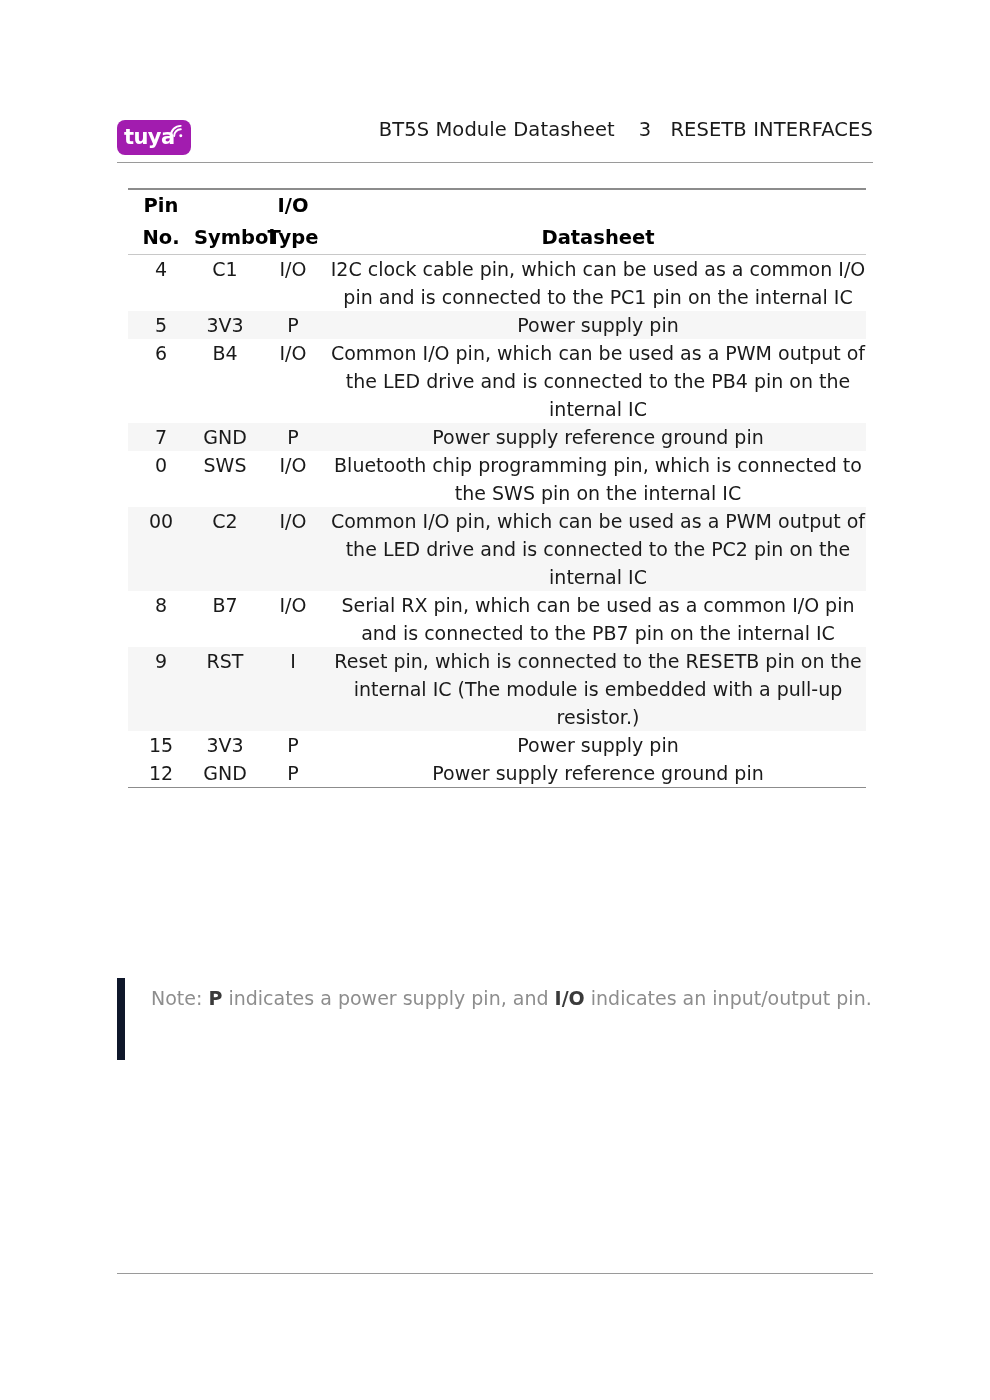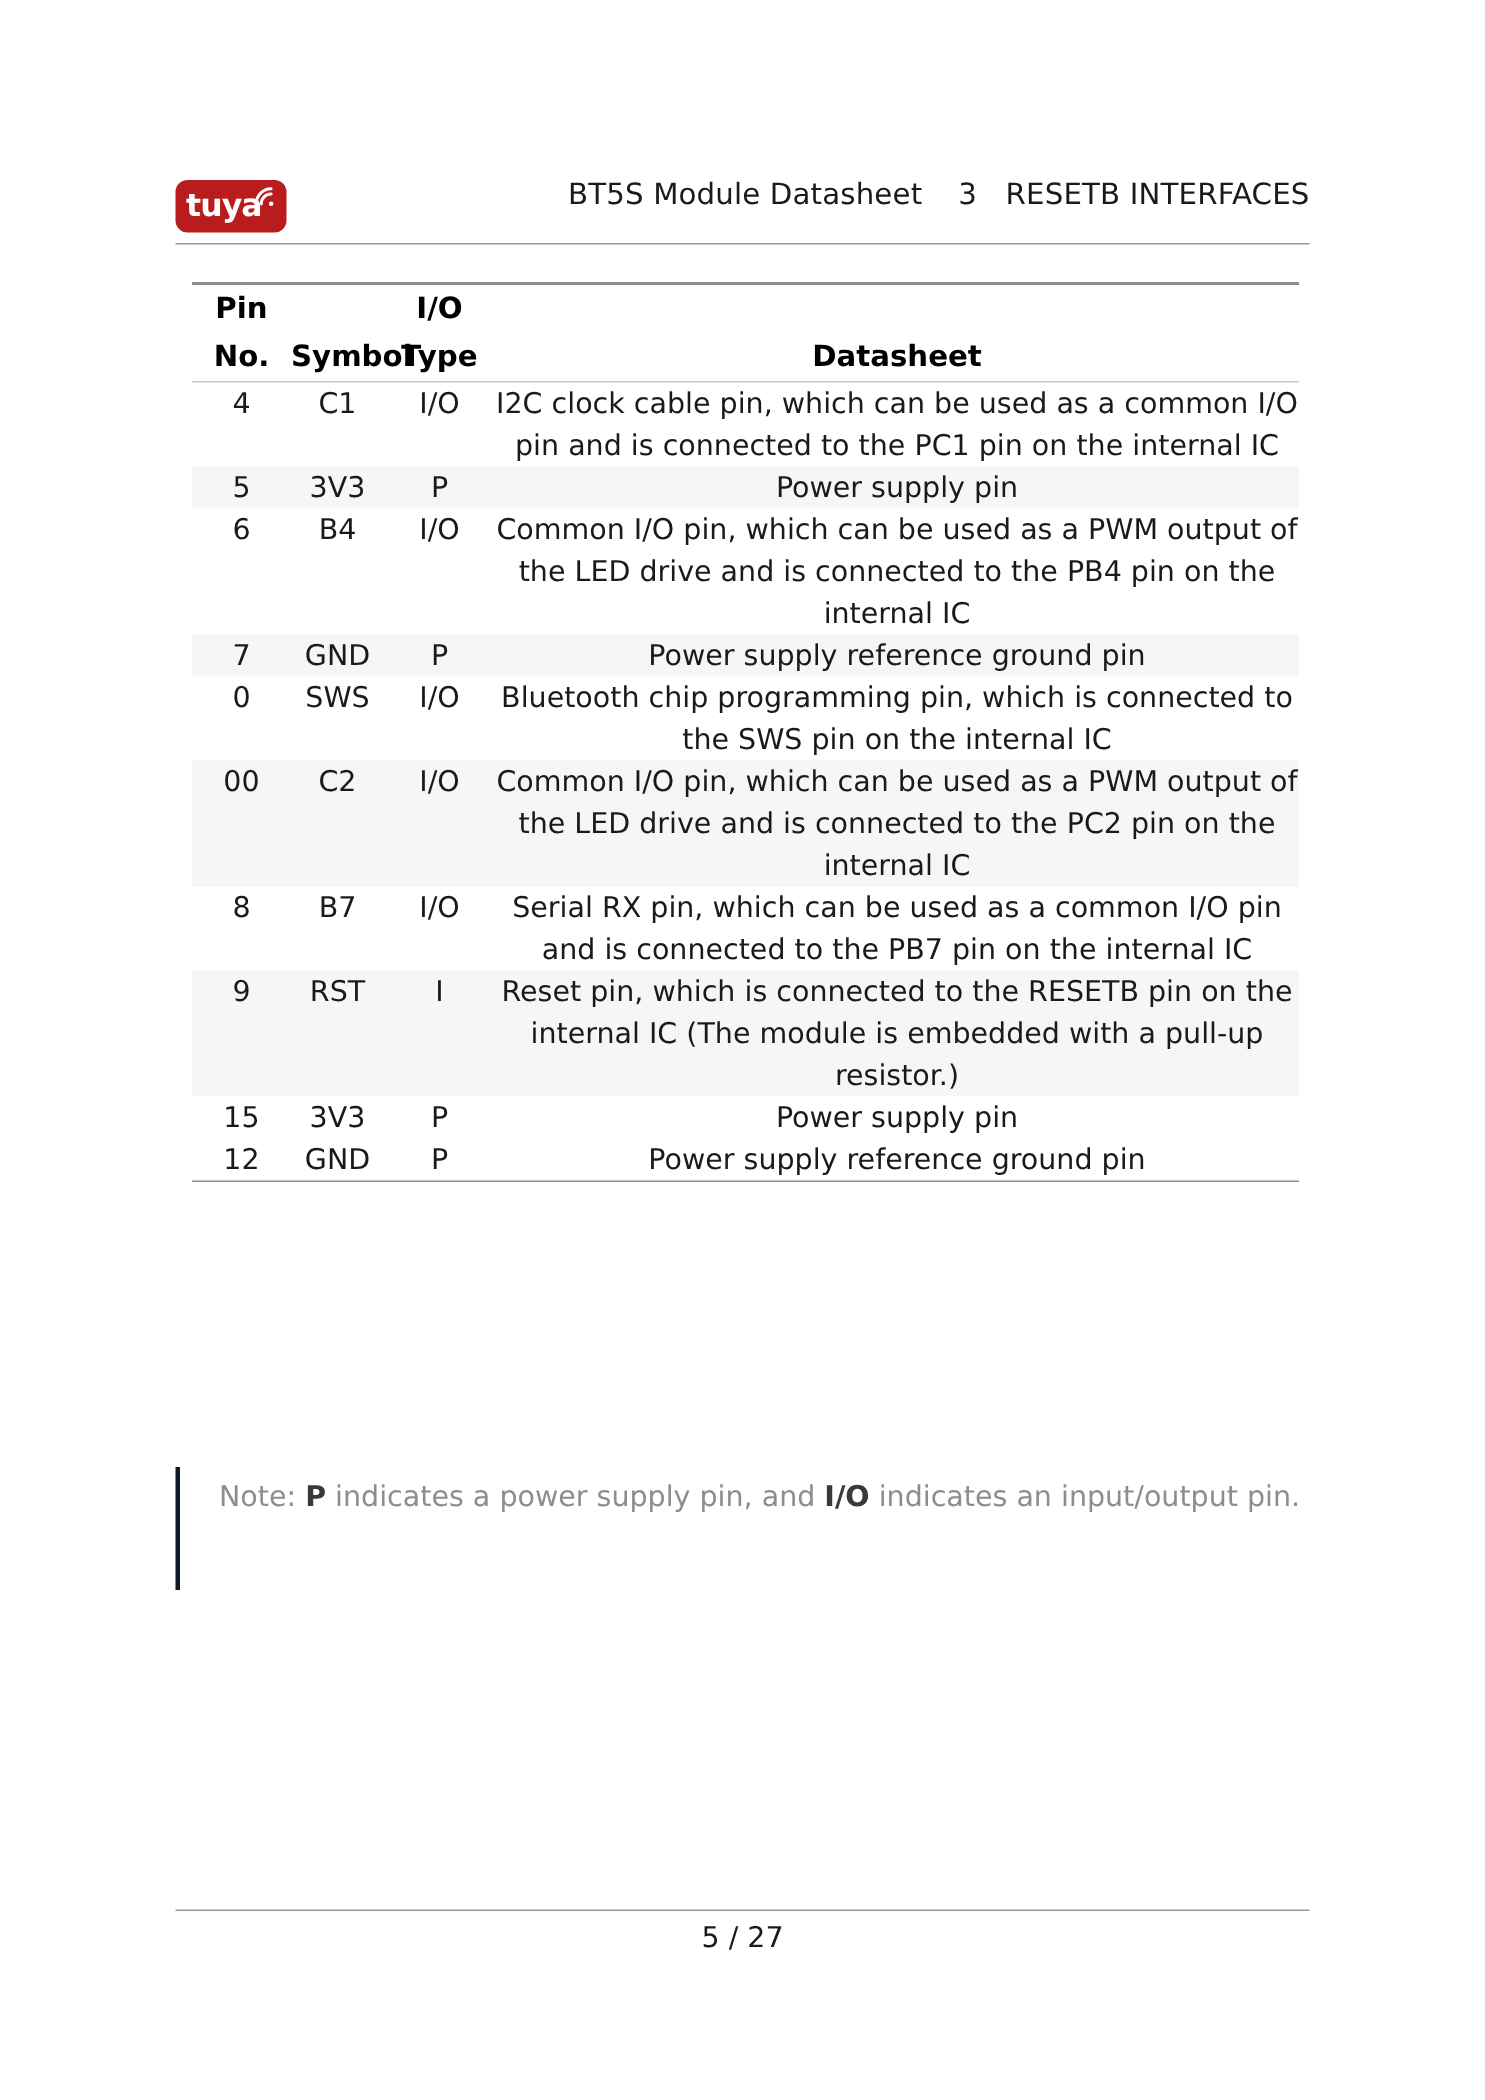--- a/index.html
+++ b/index.html
@@ -30,21 +30,21 @@
     top: 118px;
     width: 756px;
     height: 42px;
   }
   .logo {
     position: absolute;
     left: 0;
     top: 2px;
     width: 74px;
     height: 35px;
-    background: #b91c1c;
+    background: #a21caf;
     border-radius: 8px;
     overflow: hidden;
   }
   .logo-text {
     position: absolute;
     left: 7px;
     top: 5px;
     font-family: "DejaVu Sans", "Liberation Sans", sans-serif;
     font-size: 21px;
     font-weight: 700;
@@ -147,21 +147,21 @@
 
   td.func-cell { padding-right: 16px; }
 
   
   .note {
     position: absolute;
     left: 117px;
     top: 978px;
     width: 760px;
     min-height: 82px;
-    border-left: 3px solid #0f172a;
+    border-left: 8px solid #0f172a;
     box-sizing: border-box;
     padding: 6px 0 0 26px;
   }
   .note-line {
     font-size: 19px;
     line-height: 28px;
     color: #8d8d8d;
     white-space: nowrap;
   }
   .note-line b {
@@ -301,15 +301,14 @@
           </tr>
         </tbody>
     </table>
   </div>
 
   <div class="note">
     <div class="note-line"><span class="note-label">Note:</span><span>&nbsp;</span><b>P</b><span> indicates a power supply pin, and </span><b>I/O</b><span> indicates an input/output pin.</span></div>
   </div>
 
   <div class="footer-rule"></div>
-  <div class="footer-num">5 / 27</div>
 
 </div>
 
 </body></html>

